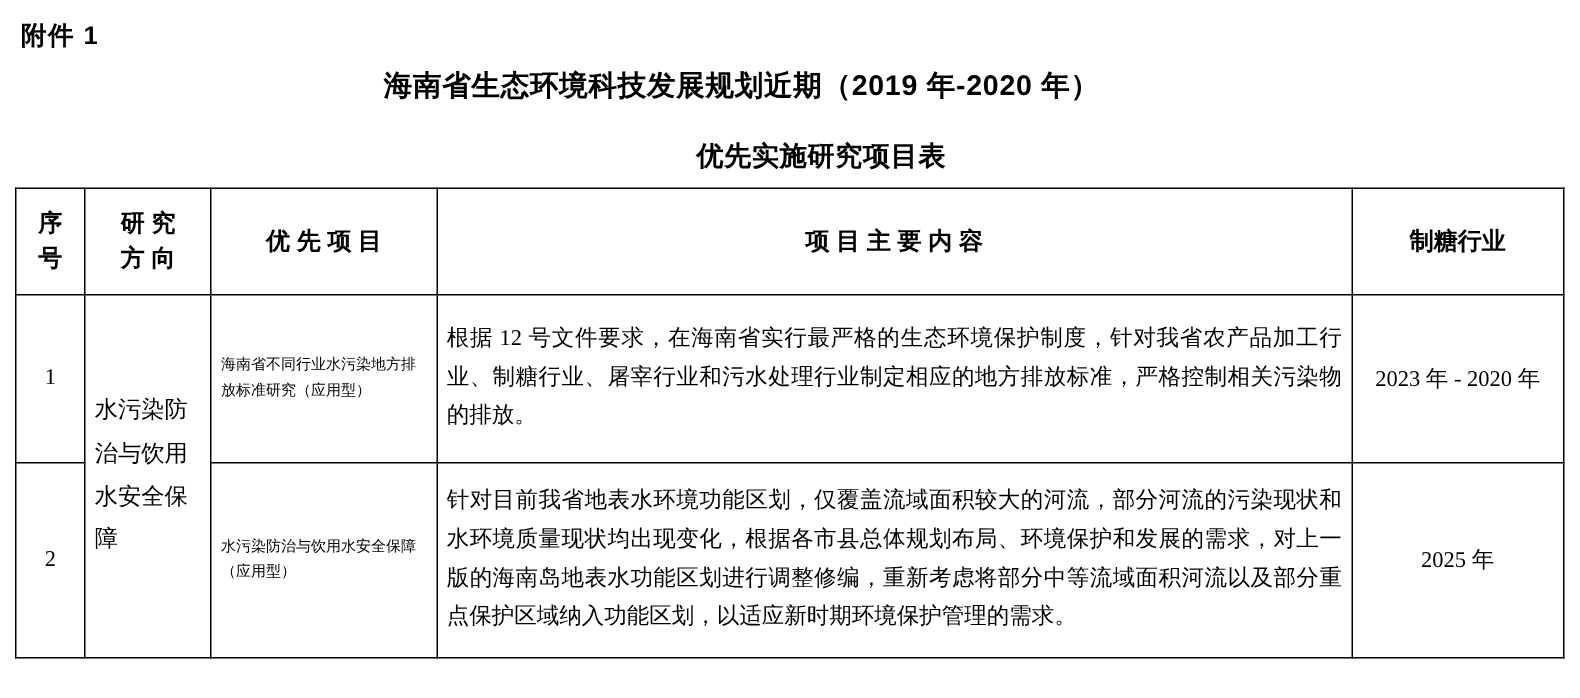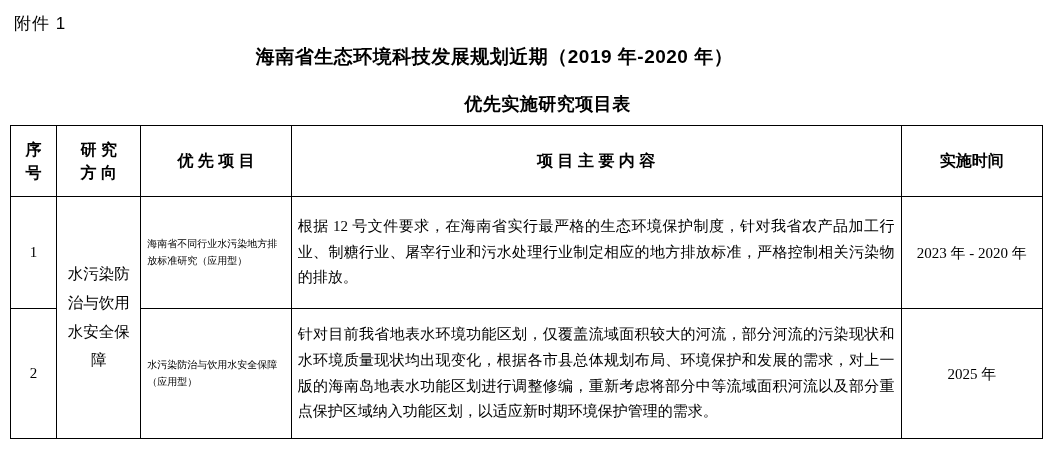--- a/index.html
+++ b/index.html
@@ -17,21 +17,21 @@
   .page {
     position: relative;
     width: 1053px;
     height: 465px;
   }
   .attachment-label {
     position: absolute;
     left: 14px;
     top: 12px;
     font-size: 17px;
-    font-weight: normal;
+    font-weight: bold;
     font-family: "Liberation Sans", sans-serif;
     letter-spacing: 1px;
   }
   .doc-title {
     position: absolute;
     left: 0;
     top: 44px;
     width: 989px;
     text-align: center;
     font-size: 19px;
@@ -81,21 +81,21 @@
     font-family: "Liberation Sans", sans-serif;
   }
   .hdr-two-line {
     line-height: 1.45;
   }
   td.seq-cell {
     text-align: center;
     font-size: 15px;
   }
   td.dir-cell {
-    text-align: center;
+    text-align: left;
     font-size: 15.5px;
     line-height: 1.85;
   }
   td.proj-cell {
     font-size: 10px;
     line-height: 1.65;
     text-align: left;
   }
   td.content-cell {
     font-size: 15px;
@@ -141,21 +141,21 @@
             </div>
           </td>
           <td>
             <div class="hdr-two-line">
               <div>研 究</div>
               <div>方 向</div>
             </div>
           </td>
           <td>优 先 项 目</td>
           <td>项 目 主 要 内 容</td>
-          <td>实施时间</td>
+          <td>制糖行业</td>
         </tr>
       </thead>
       <tbody>
         <tr class="row1">
           <td class="seq-cell">1</td>
           <td class="dir-cell" rowspan="2">水污染防治与饮用水安全保障</td>
           <td class="proj-cell">海南省不同行业水污染地方排放标准研究（应用型）</td>
           <td class="content-cell">根据 12 号文件要求，在海南省实行最严格的生态环境保护制度，针对我省农产品加工行业、制糖行业、屠宰行业和污水处理行业制定相应的地方排放标准，严格控制相关污染物的排放。</td>
           <td class="time-cell">2023 年 - 2020 年</td>
         </tr>

